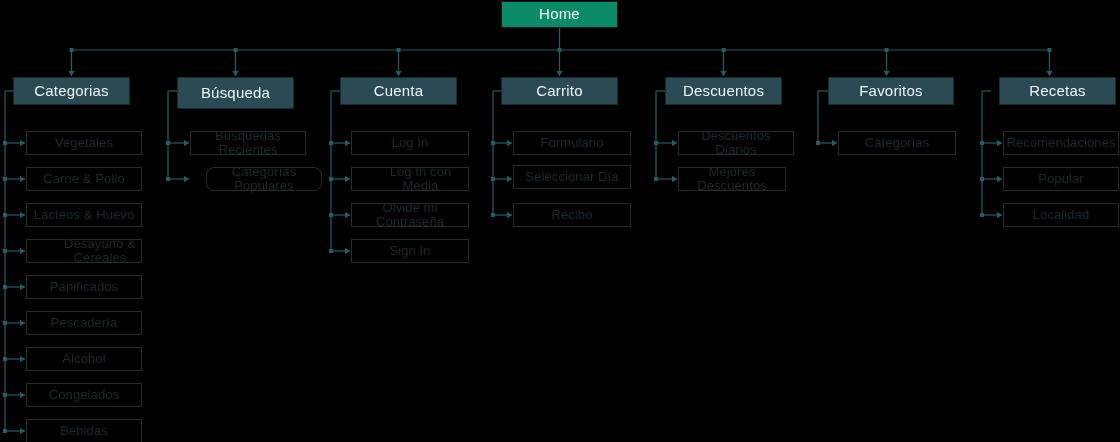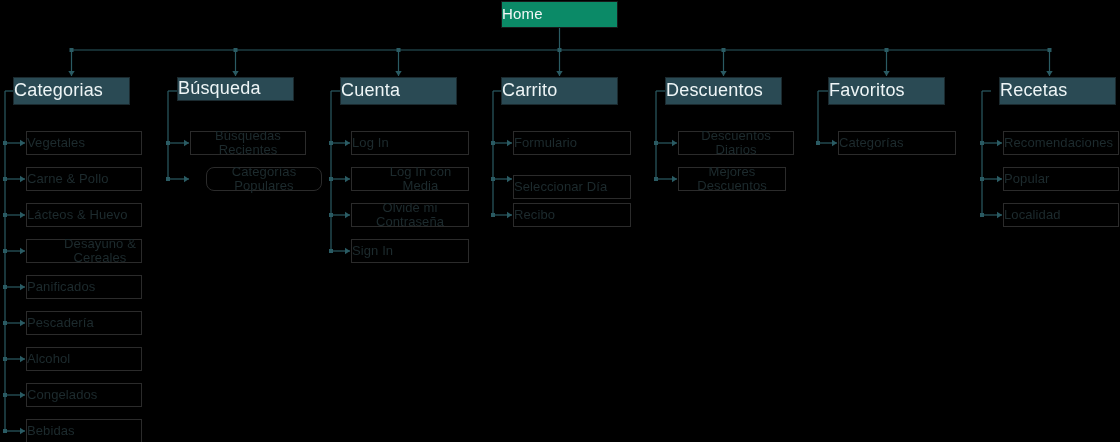--- a/index.html
+++ b/index.html
@@ -31,37 +31,38 @@
     width: 1120px;
     height: 442px;
     pointer-events: none;
   }
 
   
   .node {
     position: absolute;
     display: flex;
     align-items: center;
+    justify-content: center;
     text-align: center;
     line-height: 1.1;
   }
 
   .node-root {
     background: #0b8a67;
     border: 1px solid #17191a;
     color: #f2f7f6;
     font-size: 15px;
     letter-spacing: .2px;
   }
 
   .node-section {
     background: #2a4a54;
     border: 1px solid #1b2a2f;
     color: #eef5f6;
-    font-size: 18px;
+    font-size: 15px;
     letter-spacing: .2px;
   }
 
   .node-leaf {
     background: #000000;
     border: 1px solid #2b2b2b;
     color: #1d2b2e;
     font-size: 13px;
     letter-spacing: .1px;
   }
@@ -211,21 +212,21 @@
       </div>
       <div class="node node-leaf" style="left: 26px; top: 347px; width: 116px; height: 24px;">
         <span>Alcohol</span>
       </div>
       <div class="node node-leaf" style="left: 26px; top: 383px; width: 116px; height: 24px;">
         <span>Congelados</span>
       </div>
       <div class="node node-leaf" style="left: 26px; top: 419px; width: 116px; height: 24px;">
         <span>Bebidas</span>
       </div>
-      <div class="node node-section" style="left: 177px; top: 77px; width: 117px; height: 24px;">
+      <div class="node node-section" style="left: 177px; top: 77px; width: 117px; height: 32px;">
         <span>Búsqueda</span>
       </div>
       <div class="node node-leaf" style="left: 190px; top: 131px; width: 116px; height: 24px;">
         <span>Búsquedas Recientes</span>
       </div>
       <div class="node node-leaf" style="left: 206px; top: 167px; width: 116px; height: 24px; border-radius: 8px;">
         <span>Categorías Populares</span>
       </div>
       <div class="node node-section" style="left: 340px; top: 77px; width: 117px; height: 28px;">
         <span>Cuenta</span>
@@ -241,36 +242,36 @@
       </div>
       <div class="node node-leaf" style="left: 351px; top: 239px; width: 118px; height: 24px;">
         <span>Sign In</span>
       </div>
       <div class="node node-section" style="left: 501px; top: 77px; width: 117px; height: 28px;">
         <span>Carrito</span>
       </div>
       <div class="node node-leaf" style="left: 513px; top: 131px; width: 118px; height: 24px;">
         <span>Formulario</span>
       </div>
-      <div class="node node-leaf" style="left: 513px; top: 175px; width: 118px; height: 24px;">
+      <div class="node node-leaf" style="left: 513px; top: 165px; width: 118px; height: 24px;">
         <span>Seleccionar Día</span>
       </div>
       <div class="node node-leaf" style="left: 513px; top: 203px; width: 118px; height: 24px;">
         <span>Recibo</span>
       </div>
       <div class="node node-section" style="left: 665px; top: 77px; width: 117px; height: 28px;">
         <span>Descuentos</span>
       </div>
       <div class="node node-leaf" style="left: 678px; top: 131px; width: 116px; height: 24px;">
         <span>Descuentos Diarios</span>
       </div>
       <div class="node node-leaf" style="left: 678px; top: 167px; width: 108px; height: 24px;">
         <span>Mejores Descuentos</span>
       </div>
-      <div class="node node-section" style="left: 828px; top: 77px; width: 117px; height: 28px;">
+      <div class="node node-section" style="left: 828px; top: 77px; width: 126px; height: 28px;">
         <span>Favoritos</span>
       </div>
       <div class="node node-leaf" style="left: 838px; top: 131px; width: 118px; height: 24px;">
         <span>Categorías</span>
       </div>
       <div class="node node-section" style="left: 991px; top: 77px; width: 117px; height: 28px; margin-left: 8px;">
         <span>Recetas</span>
       </div>
       <div class="node node-leaf" style="left: 1003px; top: 131px; width: 116px; height: 24px;">
         <span>Recomendaciones</span>

